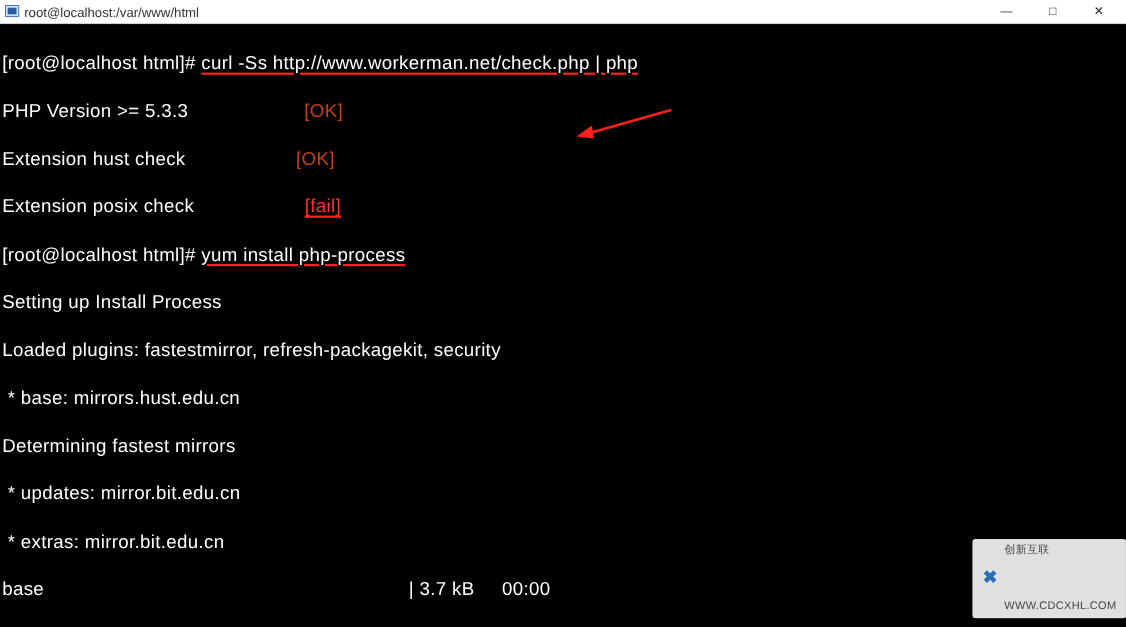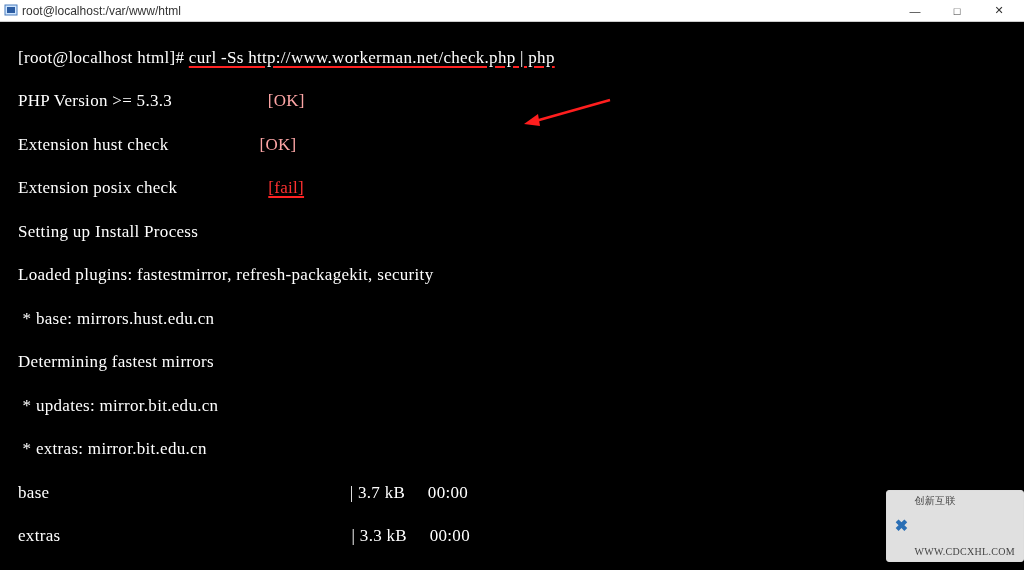--- a/index.html
+++ b/index.html
@@ -31,31 +31,31 @@
   .win-controls { display: flex; gap: 0; }
   .win-btn {
     width: 42px; height: 22px;
     display: flex; align-items: center; justify-content: center;
     font-size: 11px;
     color: #333;
   }
   .terminal {
     background: #000;
     color: #fff;
-    font-family: Liberation Serif, serif;
+    font-family: Liberation Sans, sans-serif;
     font-size: 17px;
     line-height: 1.28;
-    padding: 3px 18px;
+    padding: 3px 2px;
     white-space: pre;
     height: calc(570px - 22px);
     position: relative;
     overflow: hidden;
     letter-spacing: 0.3px;
   }
-  .g { color: #fca5a5; }
+  .g { color: #c2410c; }
   .r { color: #ff3030; }
   .u { text-decoration: underline; text-decoration-color: #ff2222; text-underline-offset: 3px; text-decoration-thickness: 2px; }
   .arrow {
     position: absolute;
     left: 524px;
     top: 74px;
     pointer-events: none;
   }
   .watermark {
     position: absolute;
@@ -95,20 +95,21 @@
     <div class="win-btn">□</div>
     <div class="win-btn">✕</div>
   </div>
 </div>
 
 <div class="terminal">
 <div><span>[root@localhost html]# </span><span class="u">curl -Ss http://www.workerman.net/check.php | php</span><span> </span></div>
 <div><span>PHP Version &gt;= 5.3.3                     </span><span class="g">[OK]</span></div>
 <div><span>Extension hust check                    </span><span class="g">[OK]</span></div>
 <div><span>Extension posix check                    </span><span class="r u">[fail]</span></div>
+<div><span>[root@localhost html]# </span><span class="u">yum install php-process</span></div>
 <div>Setting up Install Process</div>
 <div>Loaded plugins: fastestmirror, refresh-packagekit, security</div>
 <div> * base: mirrors.hust.edu.cn</div>
 <div>Determining fastest mirrors</div>
 <div> * updates: mirror.bit.edu.cn</div>
 <div> * extras: mirror.bit.edu.cn</div>
 <div><span>base                                                                  | </span><span>3.7 kB     00:00</span></div>
 <div><span>extras                                                                | </span><span>3.3 kB     00:00</span></div>
 
 

